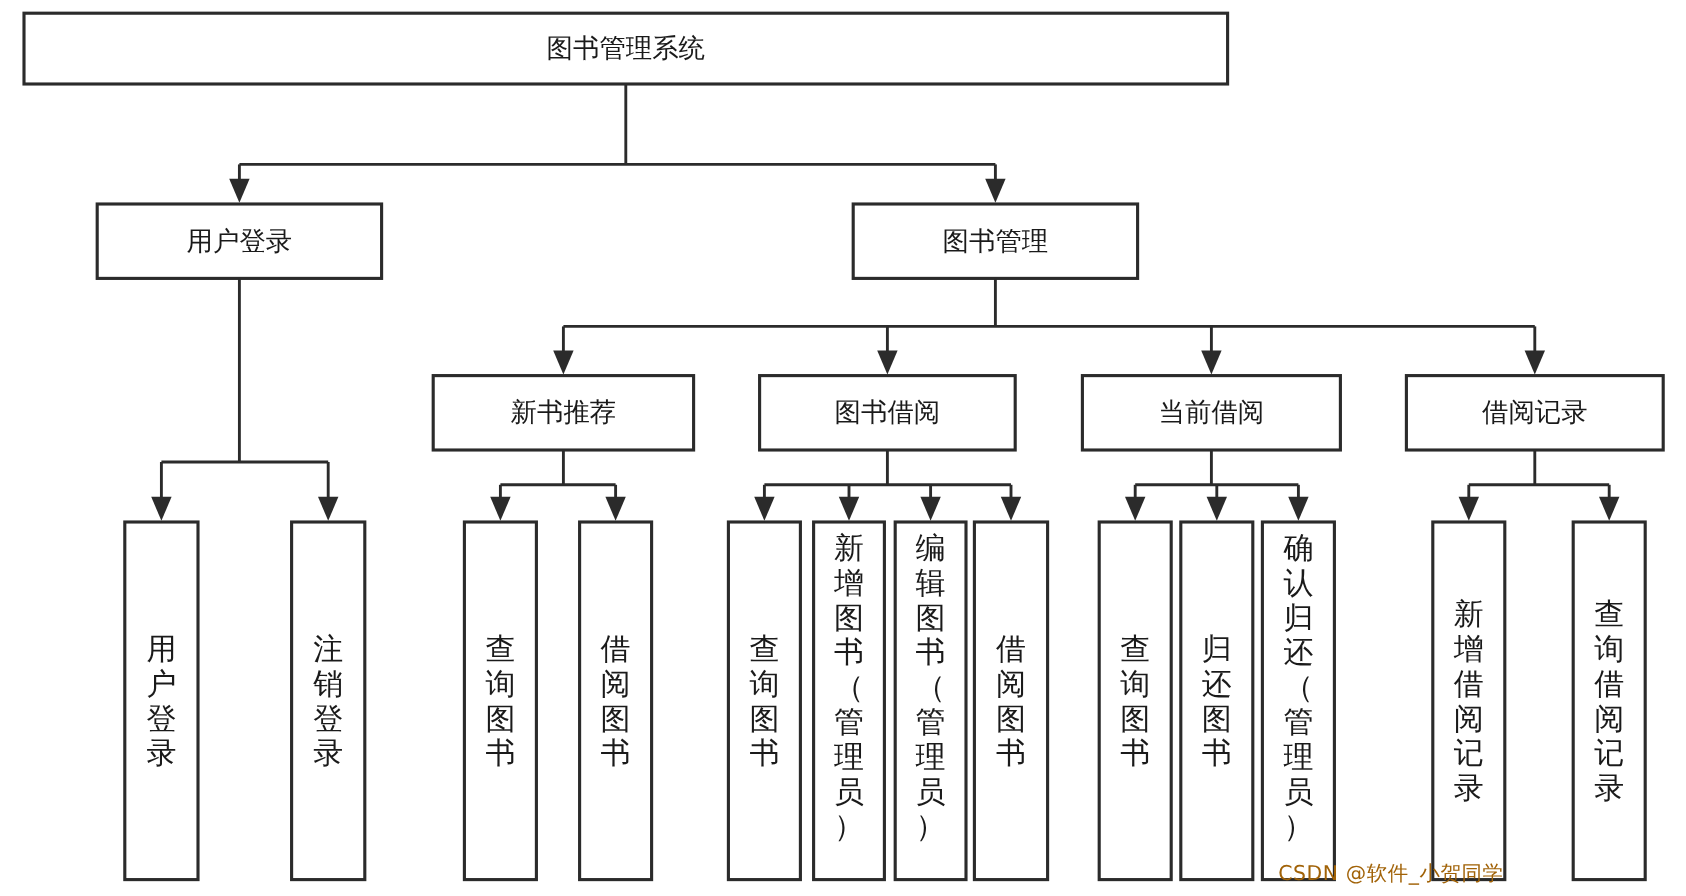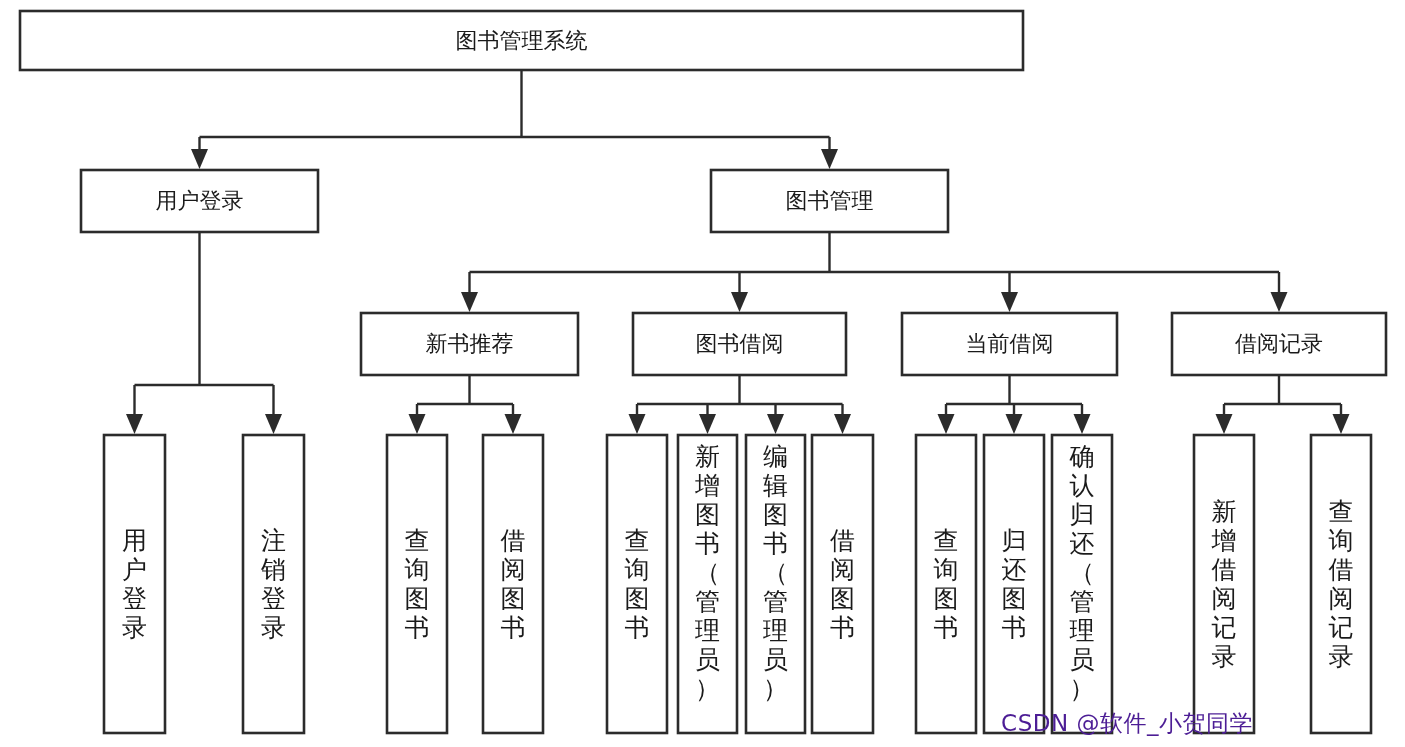--- a/index.html
+++ b/index.html
@@ -50,22 +50,22 @@
     font-family: "DejaVu Sans", "Liberation Sans", sans-serif;
     fill: #1a1a1a;
     font-size: 25px;
     text-anchor: middle;
   }
   .watermark {
     position: absolute;
     right: 16px;
     bottom: 8px;
     font-family: "DejaVu Sans", "Liberation Sans", sans-serif;
-    font-size: 23px;
-    color: #4c1d95;
+    font-size: 17px;
+    color: #a16207;
     letter-spacing: 0.5px;
     white-space: nowrap;
     pointer-events: none;
   }
 </style>
 </head>
 <body>
 
 <div id="diagram-root">
   <svg class="diagram" viewBox="0 0 1405 747">

